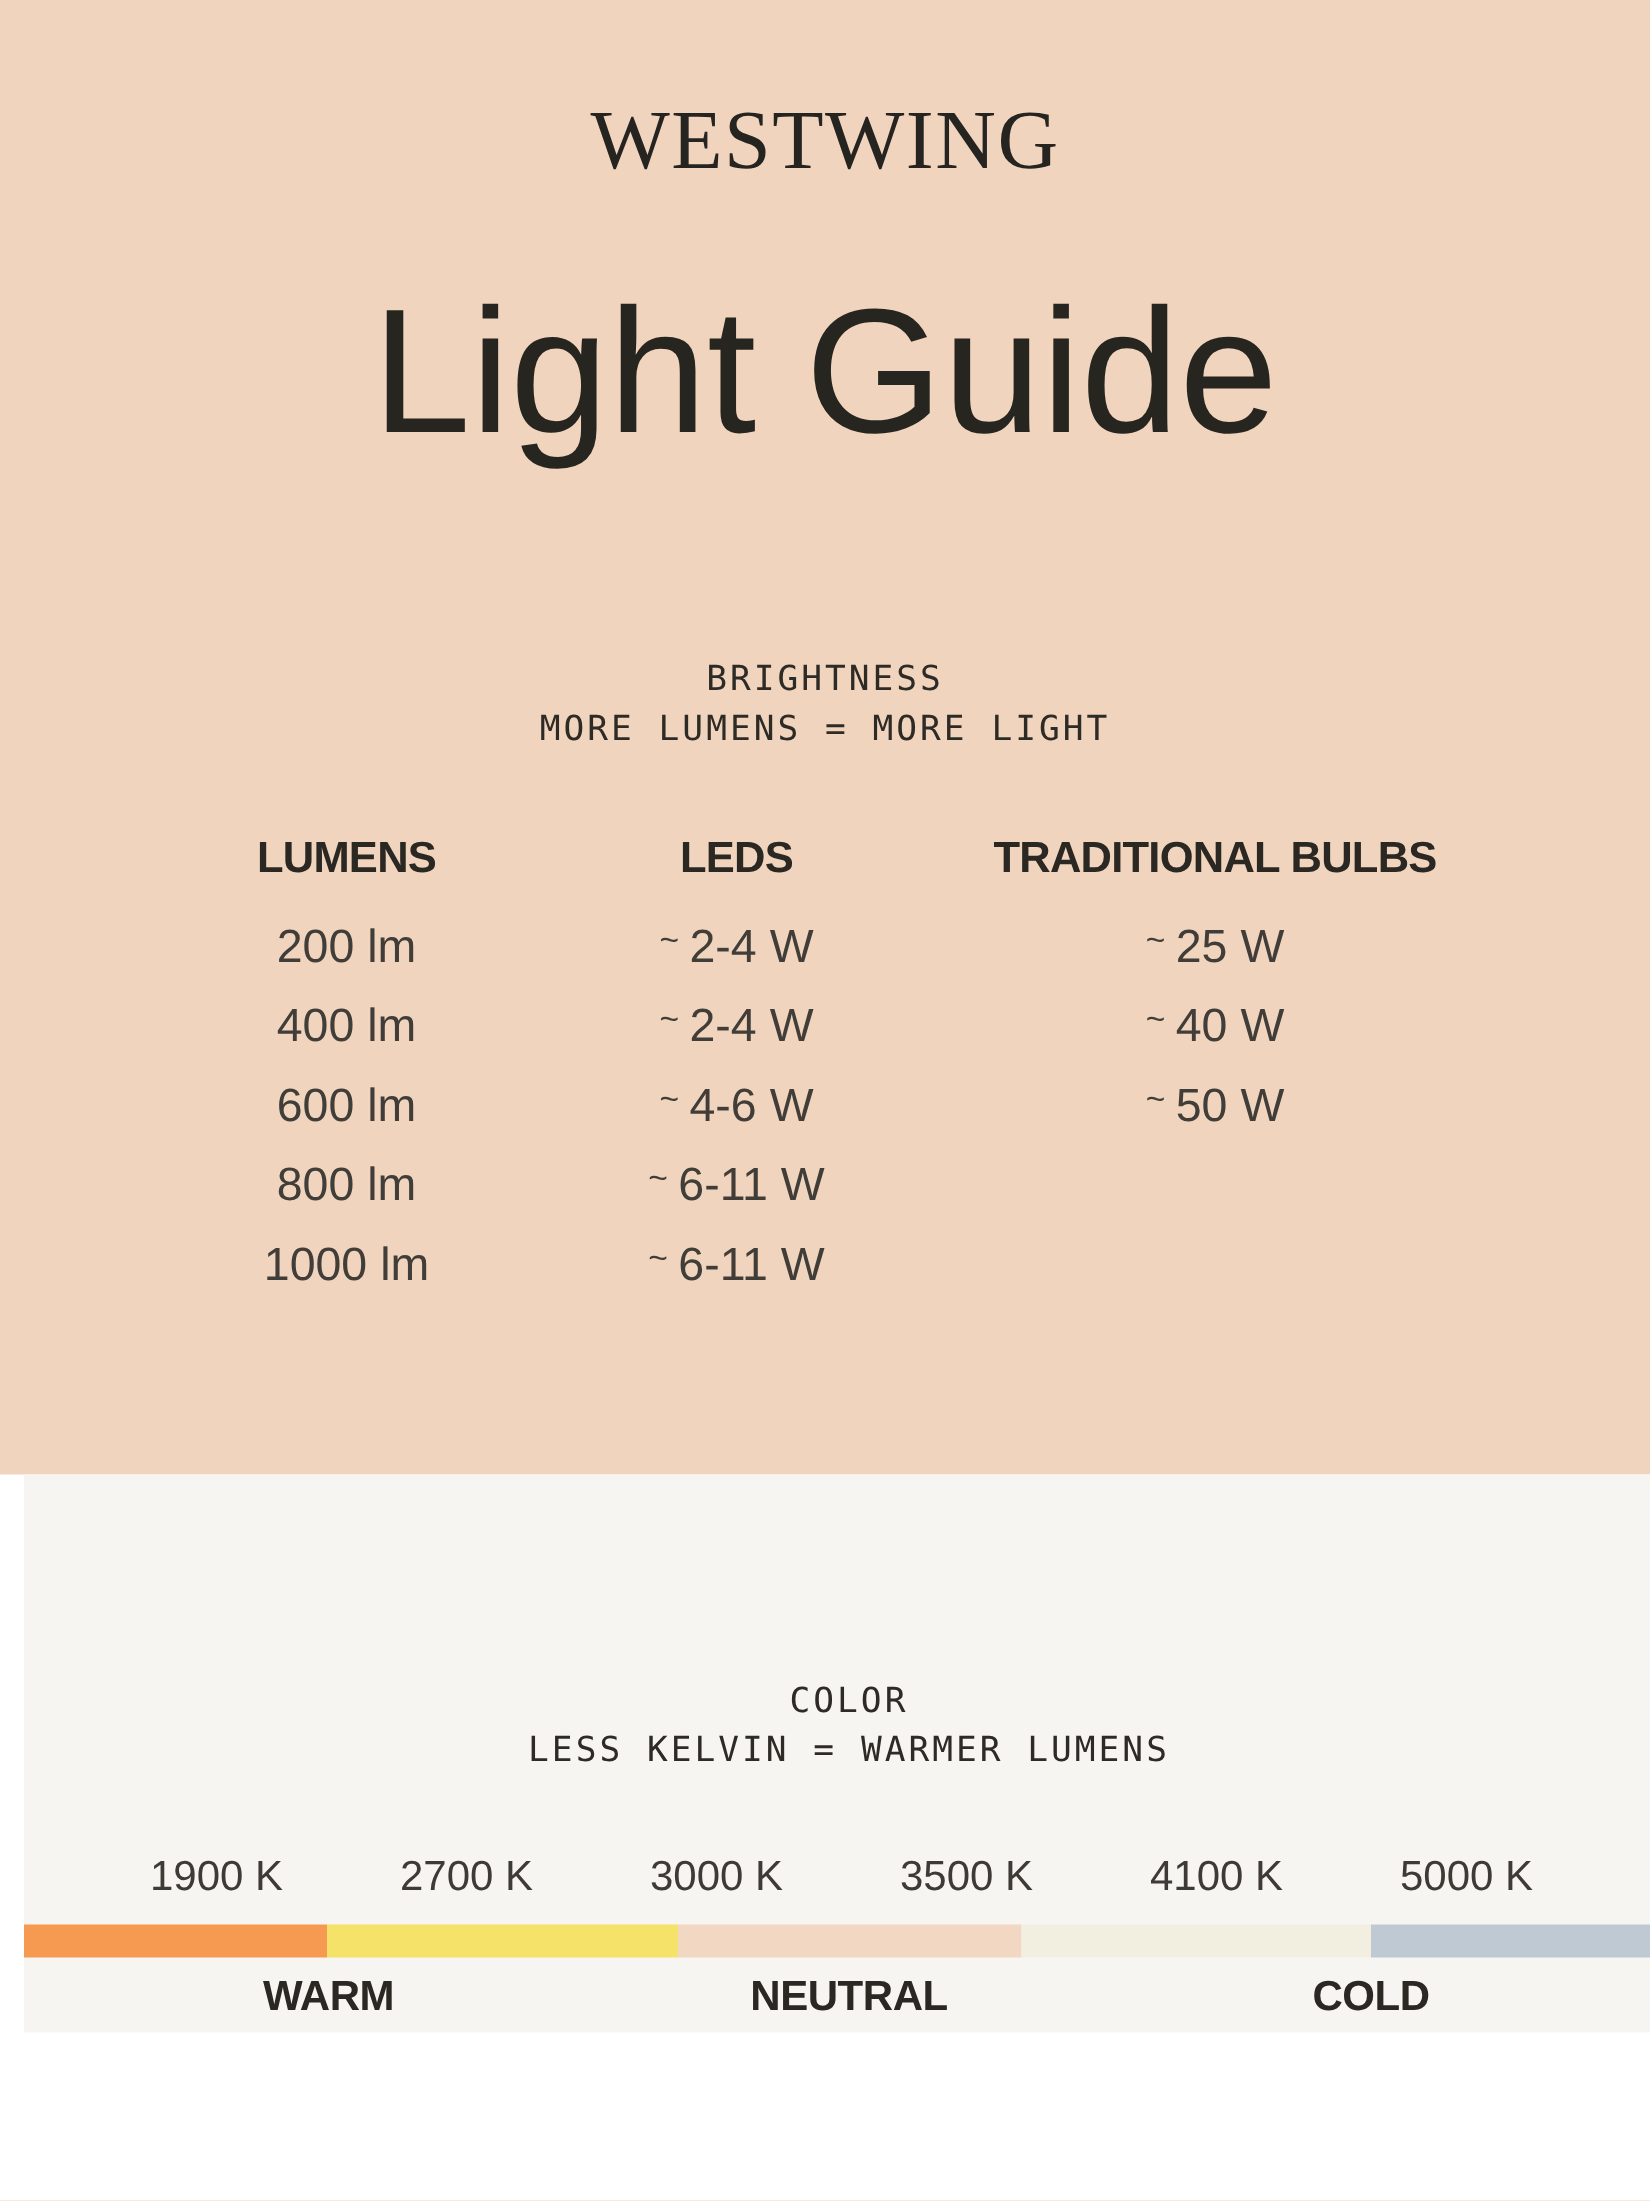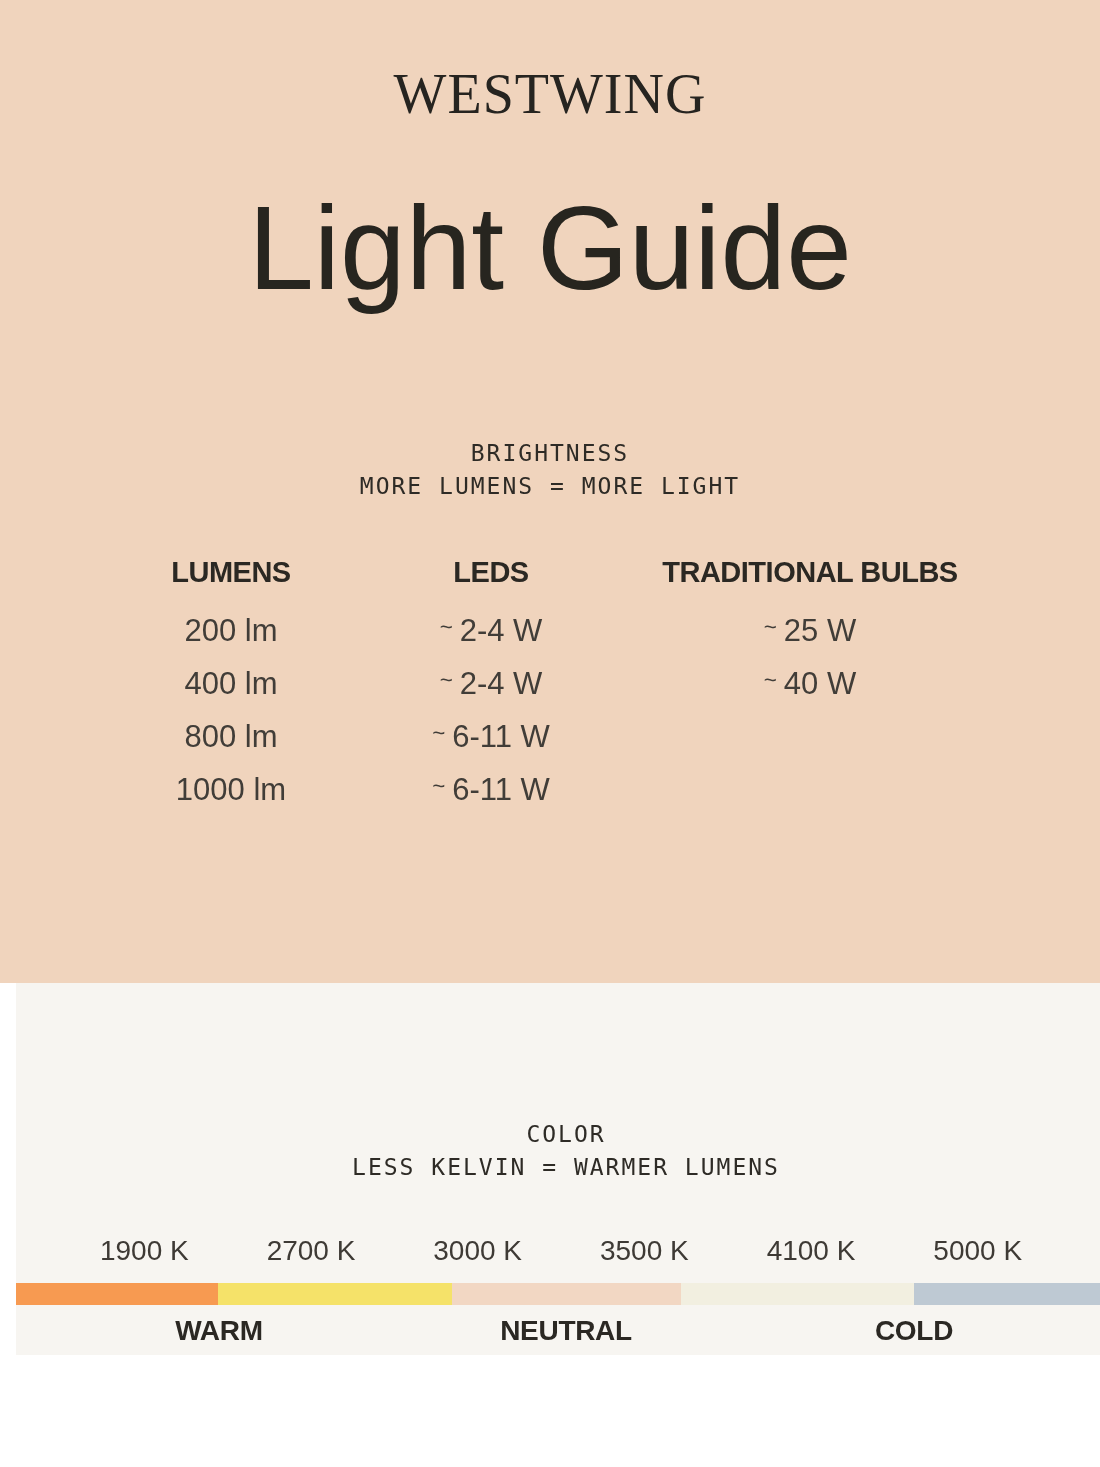--- a/index.html
+++ b/index.html
@@ -173,20 +173,25 @@
         <div class="cell"><span class="approx">~</span><span>2-4 W</span></div>
         <div class="cell"><span class="approx">~</span><span>25 W</span></div>
       </div>
 
       <div class="t-row body">
         <div class="cell">400 lm</div>
         <div class="cell"><span class="approx">~</span><span>2-4 W</span></div>
         <div class="cell"><span class="approx">~</span><span>40 W</span></div>
       </div>
 
+      <div class="t-row body">
+        <div class="cell">600 lm</div>
+        <div class="cell"><span class="approx">~</span><span>4-6 W</span></div>
+        <div class="cell"><span class="approx">~</span><span>50 W</span></div>
+      </div>
 
       <div class="t-row body">
         <div class="cell">800 lm</div>
         <div class="cell"><span class="approx">~</span><span>6-11 W</span></div>
       </div>
 
       <div class="t-row body">
         <div class="cell">1000 lm</div>
         <div class="cell"><span class="approx">~</span><span>6-11 W</span></div>
       </div>

